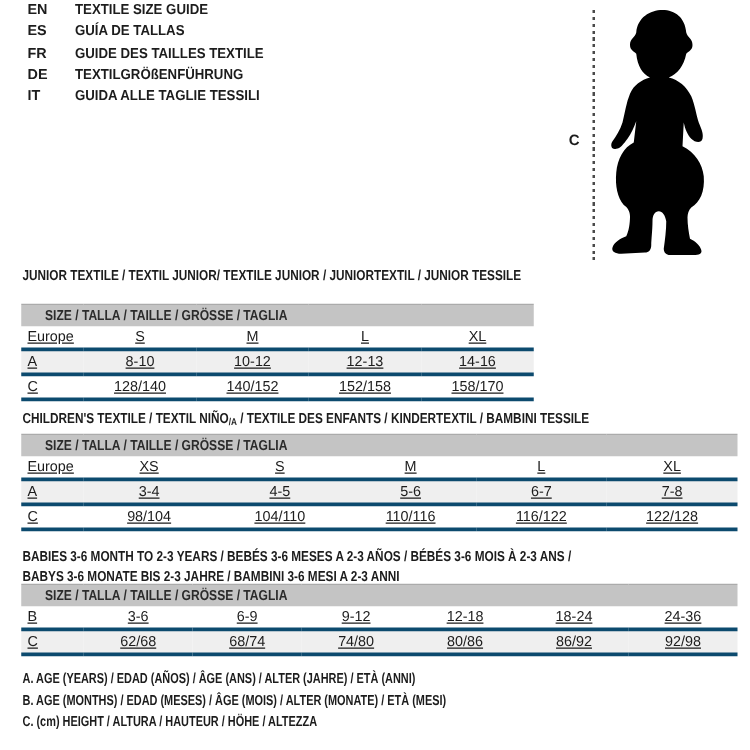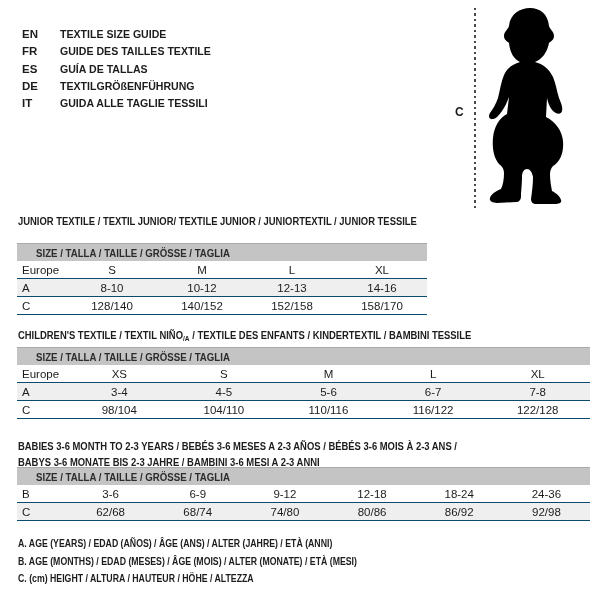--- a/index.html
+++ b/index.html
@@ -5,65 +5,65 @@
   html,body{margin:0;padding:0;background:#fff;}
   .page{position:relative;width:600px;height:600px;background:#ffffff;overflow:hidden;
         font-family:"Liberation Sans", sans-serif;color:#1c1c1c;}
   
   .cond-l{display:inline-block;transform:scaleX(0.92);transform-origin:0 50%;white-space:nowrap;}
   .cond-t{display:inline-block;transform:scaleX(0.82);transform-origin:0 50%;white-space:nowrap;}
   .cond-h{display:inline-block;transform:scaleX(0.84);transform-origin:0 50%;white-space:nowrap;}
   .cond-f{display:inline-block;transform:scaleX(0.76);transform-origin:0 50%;white-space:nowrap;}
 
   
-  .langs{position:absolute;top:28px;left:22px;}
+  .langs{position:absolute;top:2px;left:22px;}
   .lang-row{height:17.3px;display:flex;align-items:baseline;font-weight:bold;font-size:11.5px;}
   .lang-code{width:38px;flex:0 0 38px;}
 
   
   .dash-line{position:absolute;left:474px;top:8px;width:2px;height:200px;
              background:repeating-linear-gradient(to bottom,#4a4a4a 0 2.5px,transparent 2.5px 5.5px);}
   .height-label{position:absolute;left:455px;top:105px;font-weight:bold;font-size:12px;}
   .silhouette{position:absolute;left:482px;top:5px;}
 
   
   .tbl-title{position:absolute;left:18px;font-weight:bold;font-size:11.5px;line-height:15.5px;white-space:nowrap;}
   .sub{font-size:8px;vertical-align:-2px;}
   table{border-collapse:collapse;table-layout:fixed;position:absolute;left:17px;}
   .t1{top:243px;width:410px;}
   .t2{top:347px;width:573px;}
   .t3{top:467px;width:573px;}
   th,td{font-size:11.5px;font-weight:normal;height:17px;padding:0;text-align:center;vertical-align:middle;}
   thead th{background:#c4c4c4;text-align:left;padding-left:19px;font-weight:bold;color:#2b2b2b;
            border-top:1px solid #ababab;}
-  tbody tr{border-bottom:1px solid #0c4a6e;}
+  tbody tr{border-bottom:3px solid #0c4a6e;text-decoration:underline;}
   td.lbl{text-align:left;padding-left:5px;}
   tr.shade{background:#efefef;}
 
   
   .fnotes{position:absolute;left:18px;top:537px;}
   .fnote{height:17.5px;font-weight:bold;font-size:11.5px;white-space:nowrap;}
 </style>
 </head>
 <body>
 
 <div class="page">
 
   <div class="langs">
     <div class="lang-row">
       <span class="lang-code">EN</span>
       <span class="cond-l">TEXTILE SIZE GUIDE</span>
     </div>
     <div class="lang-row">
+      <span class="lang-code">ES</span>
+      <span class="cond-l">GUÍA DE TALLAS</span>
+    </div>
+    <div class="lang-row">
       <span class="lang-code">FR</span>
       <span class="cond-l">GUIDE DES TAILLES TEXTILE</span>
-    </div>
-    <div class="lang-row">
-      <span class="lang-code">ES</span>
-      <span class="cond-l">GUÍA DE TALLAS</span>
     </div>
     <div class="lang-row">
       <span class="lang-code">DE</span>
       <span class="cond-l">TEXTILGRÖßENFÜHRUNG</span>
     </div>
     <div class="lang-row">
       <span class="lang-code">IT</span>
       <span class="cond-l">GUIDA ALLE TAGLIE TESSILI</span>
     </div>
   </div>

